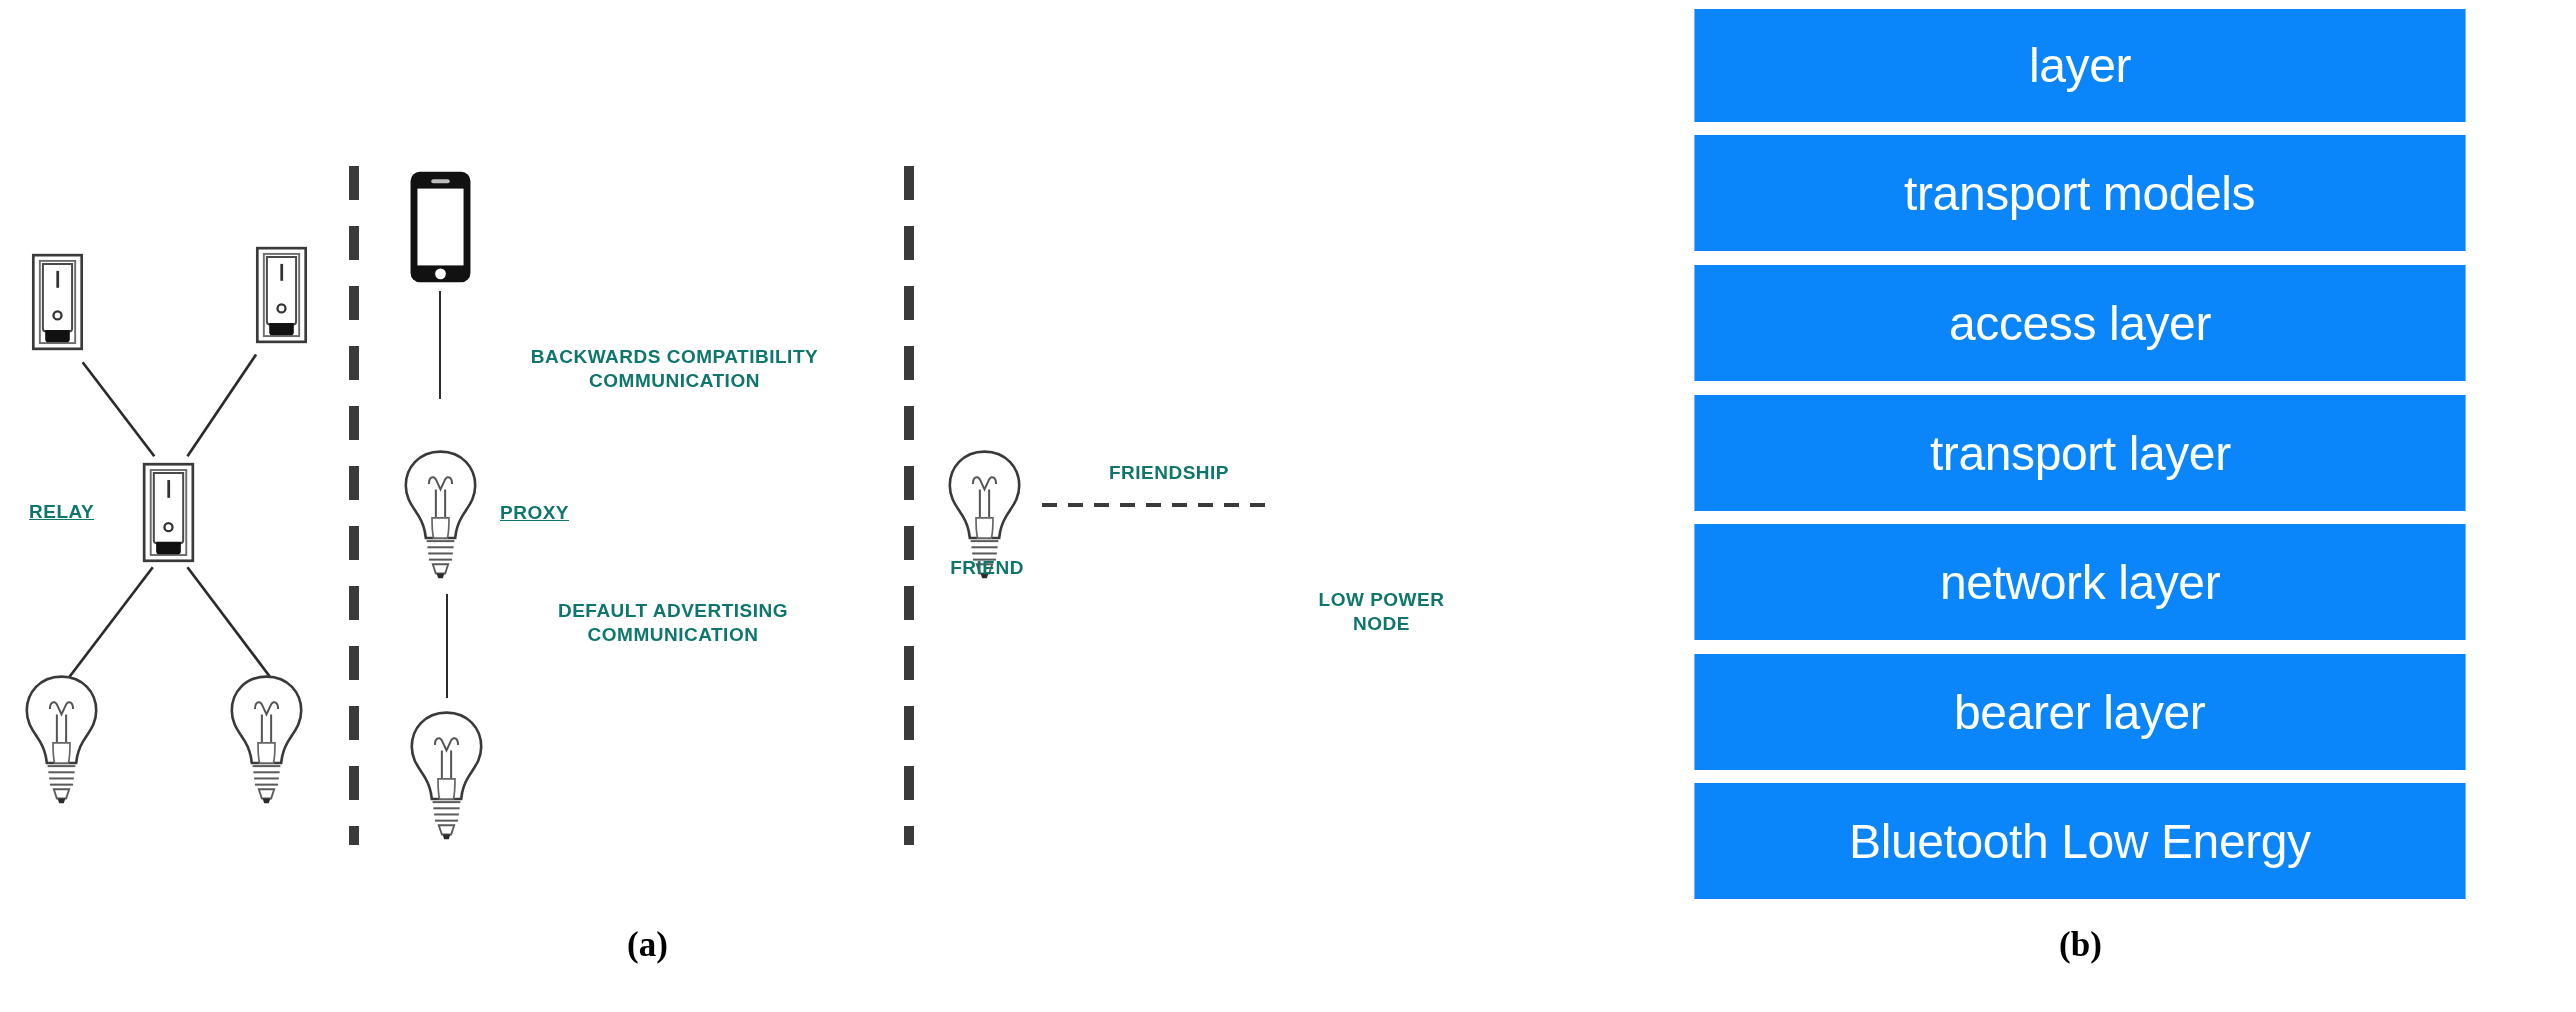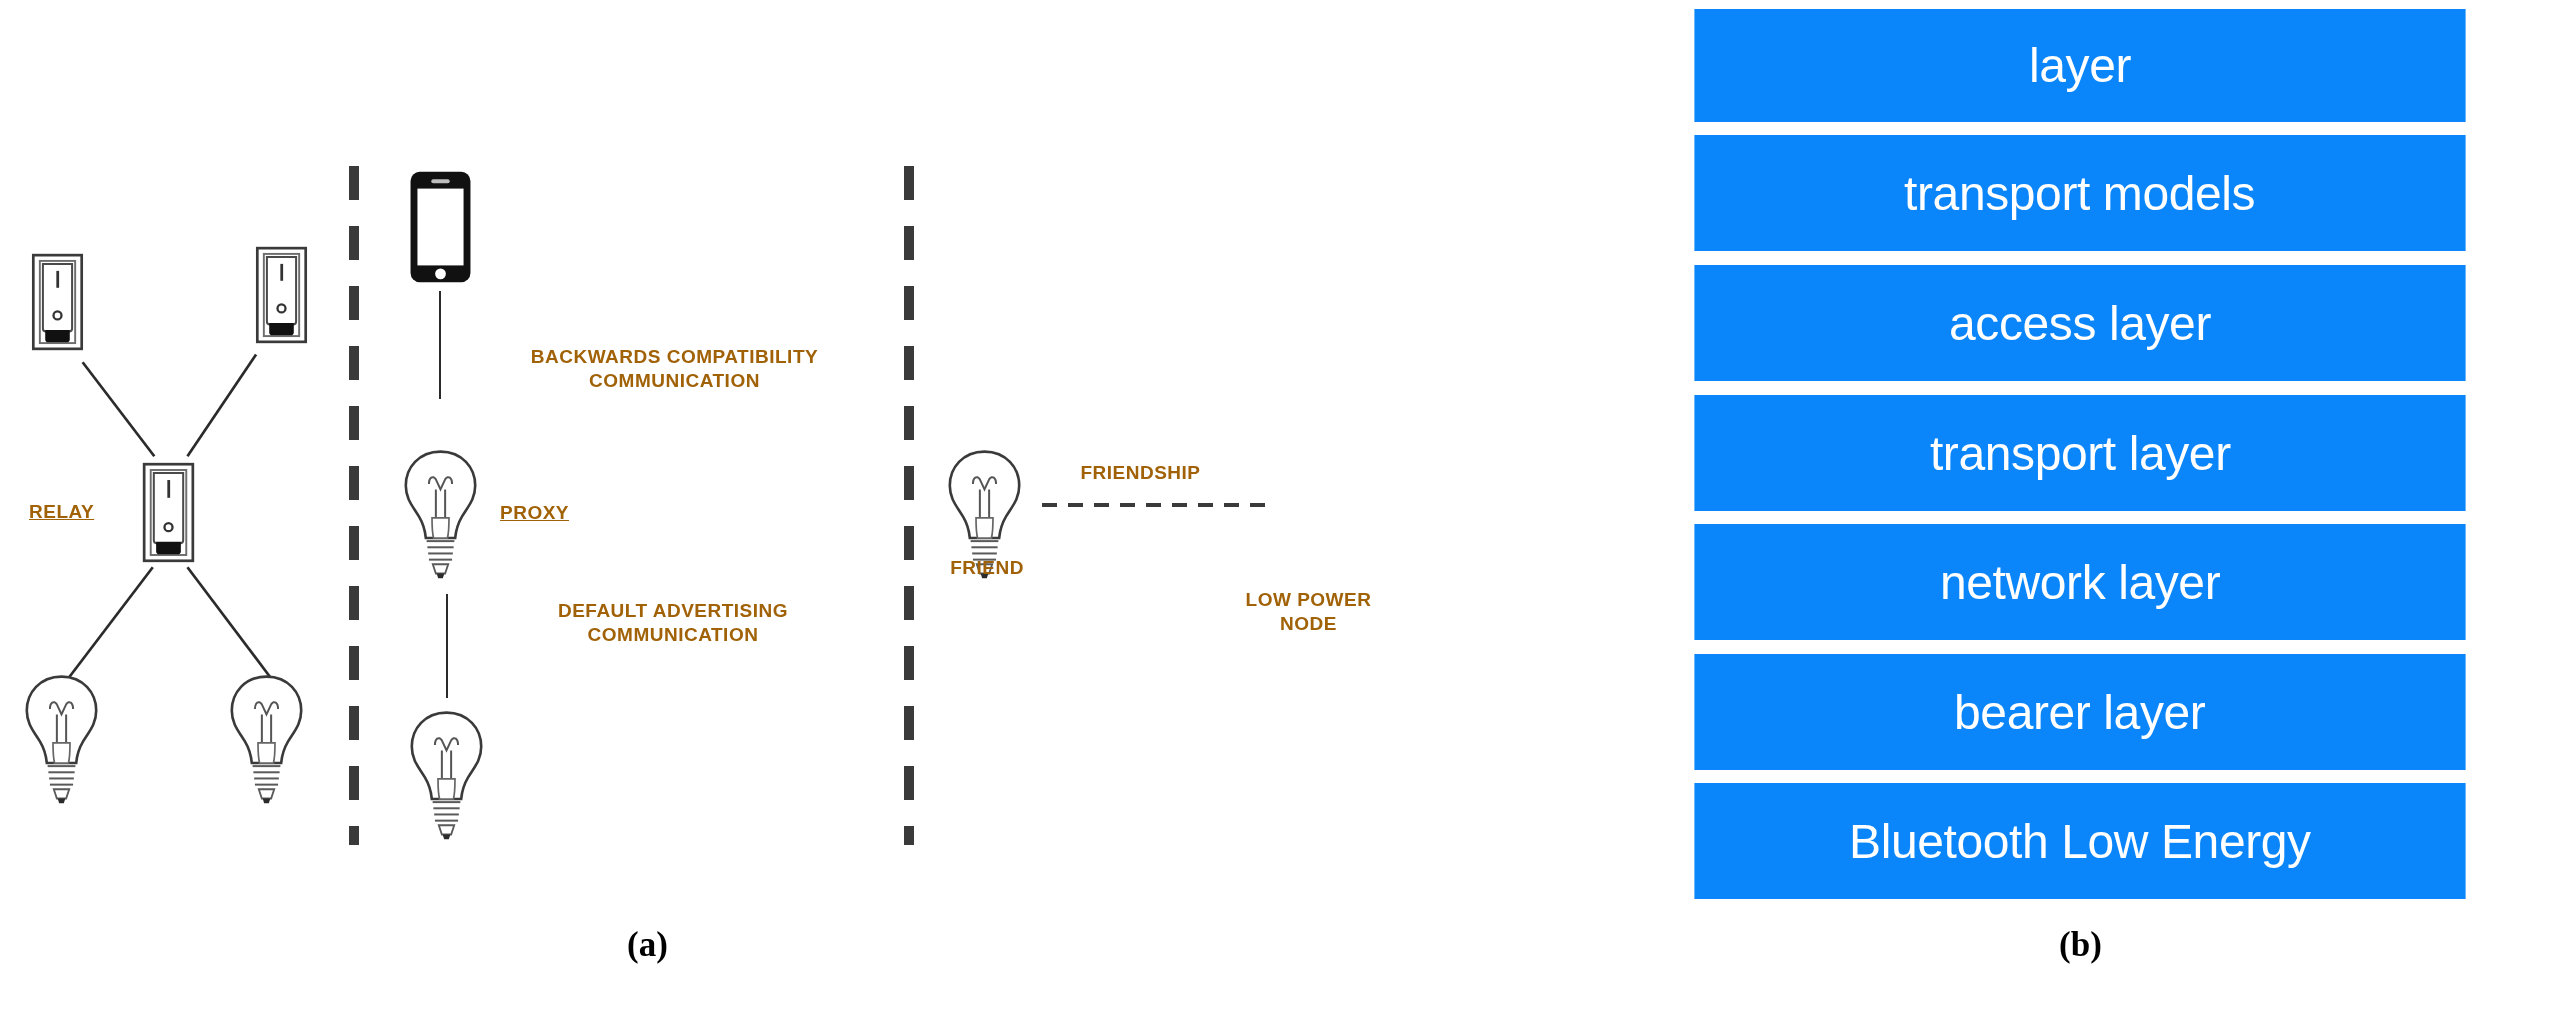--- a/index.html
+++ b/index.html
@@ -57,21 +57,21 @@
     height: 3.9px;
     background-image: repeating-linear-gradient(
         to right,
         #3a3a3a 0px, #3a3a3a 15.4px,
         rgba(0,0,0,0) 15.4px, rgba(0,0,0,0) 26px);
   }
 
   
   .lbl {
     position: absolute;
-    color: #a16207;
+    color: #0f766e;
     font-family: "Liberation Sans", sans-serif;
     font-weight: 700;
     font-size: 19px;
     letter-spacing: 0.5px;
     line-height: 1.28;
     white-space: pre-line;
     text-align: center;
   }
   .lbl.left  { text-align: left;  white-space: nowrap; text-decoration: underline; }
 
@@ -270,26 +270,26 @@
           <path d="M39,138 h32"></path>
             <path d="M40,146 h30"></path>
         </g>
         <path d="M45,152 h20 l-4,12 h-12 z" fill="#fff" stroke="#5a5a5a" stroke-width="2.4"></path>
         <path d="M50,164 h10 l-2,6 h-6 z" fill="#2b2b2b"></path>
       </svg>
     </div>
 
     <div class="lbl" style="left:929px; top:556px; width:116px;">FRIEND</div>
 
-    <div class="lbl" style="left:1052px; top:461px; width:177px;">FRIENDSHIP</div>
+    <div class="lbl" style="left:1052px; top:461px; width:177px;text-align:right;">FRIENDSHIP</div>
 
     <div class="dashline" style="left:1042px; top:503px; width:233px;"></div>
 
 
-    <div class="lbl" style="left:1216px; top:588px; width:185px;">LOW POWER
+    <div class="lbl" style="left:1289px; top:588px; width:185px;">LOW POWER
 NODE</div>
 
     <div class="caption" style="left:601px; top:925px; width:93px;">(a)</div>
   </div>
 
   <div id="panel-b">
 
     <div class="layer-box" style="top:0px; height:113px;">
       <span>layer</span>
     </div>

